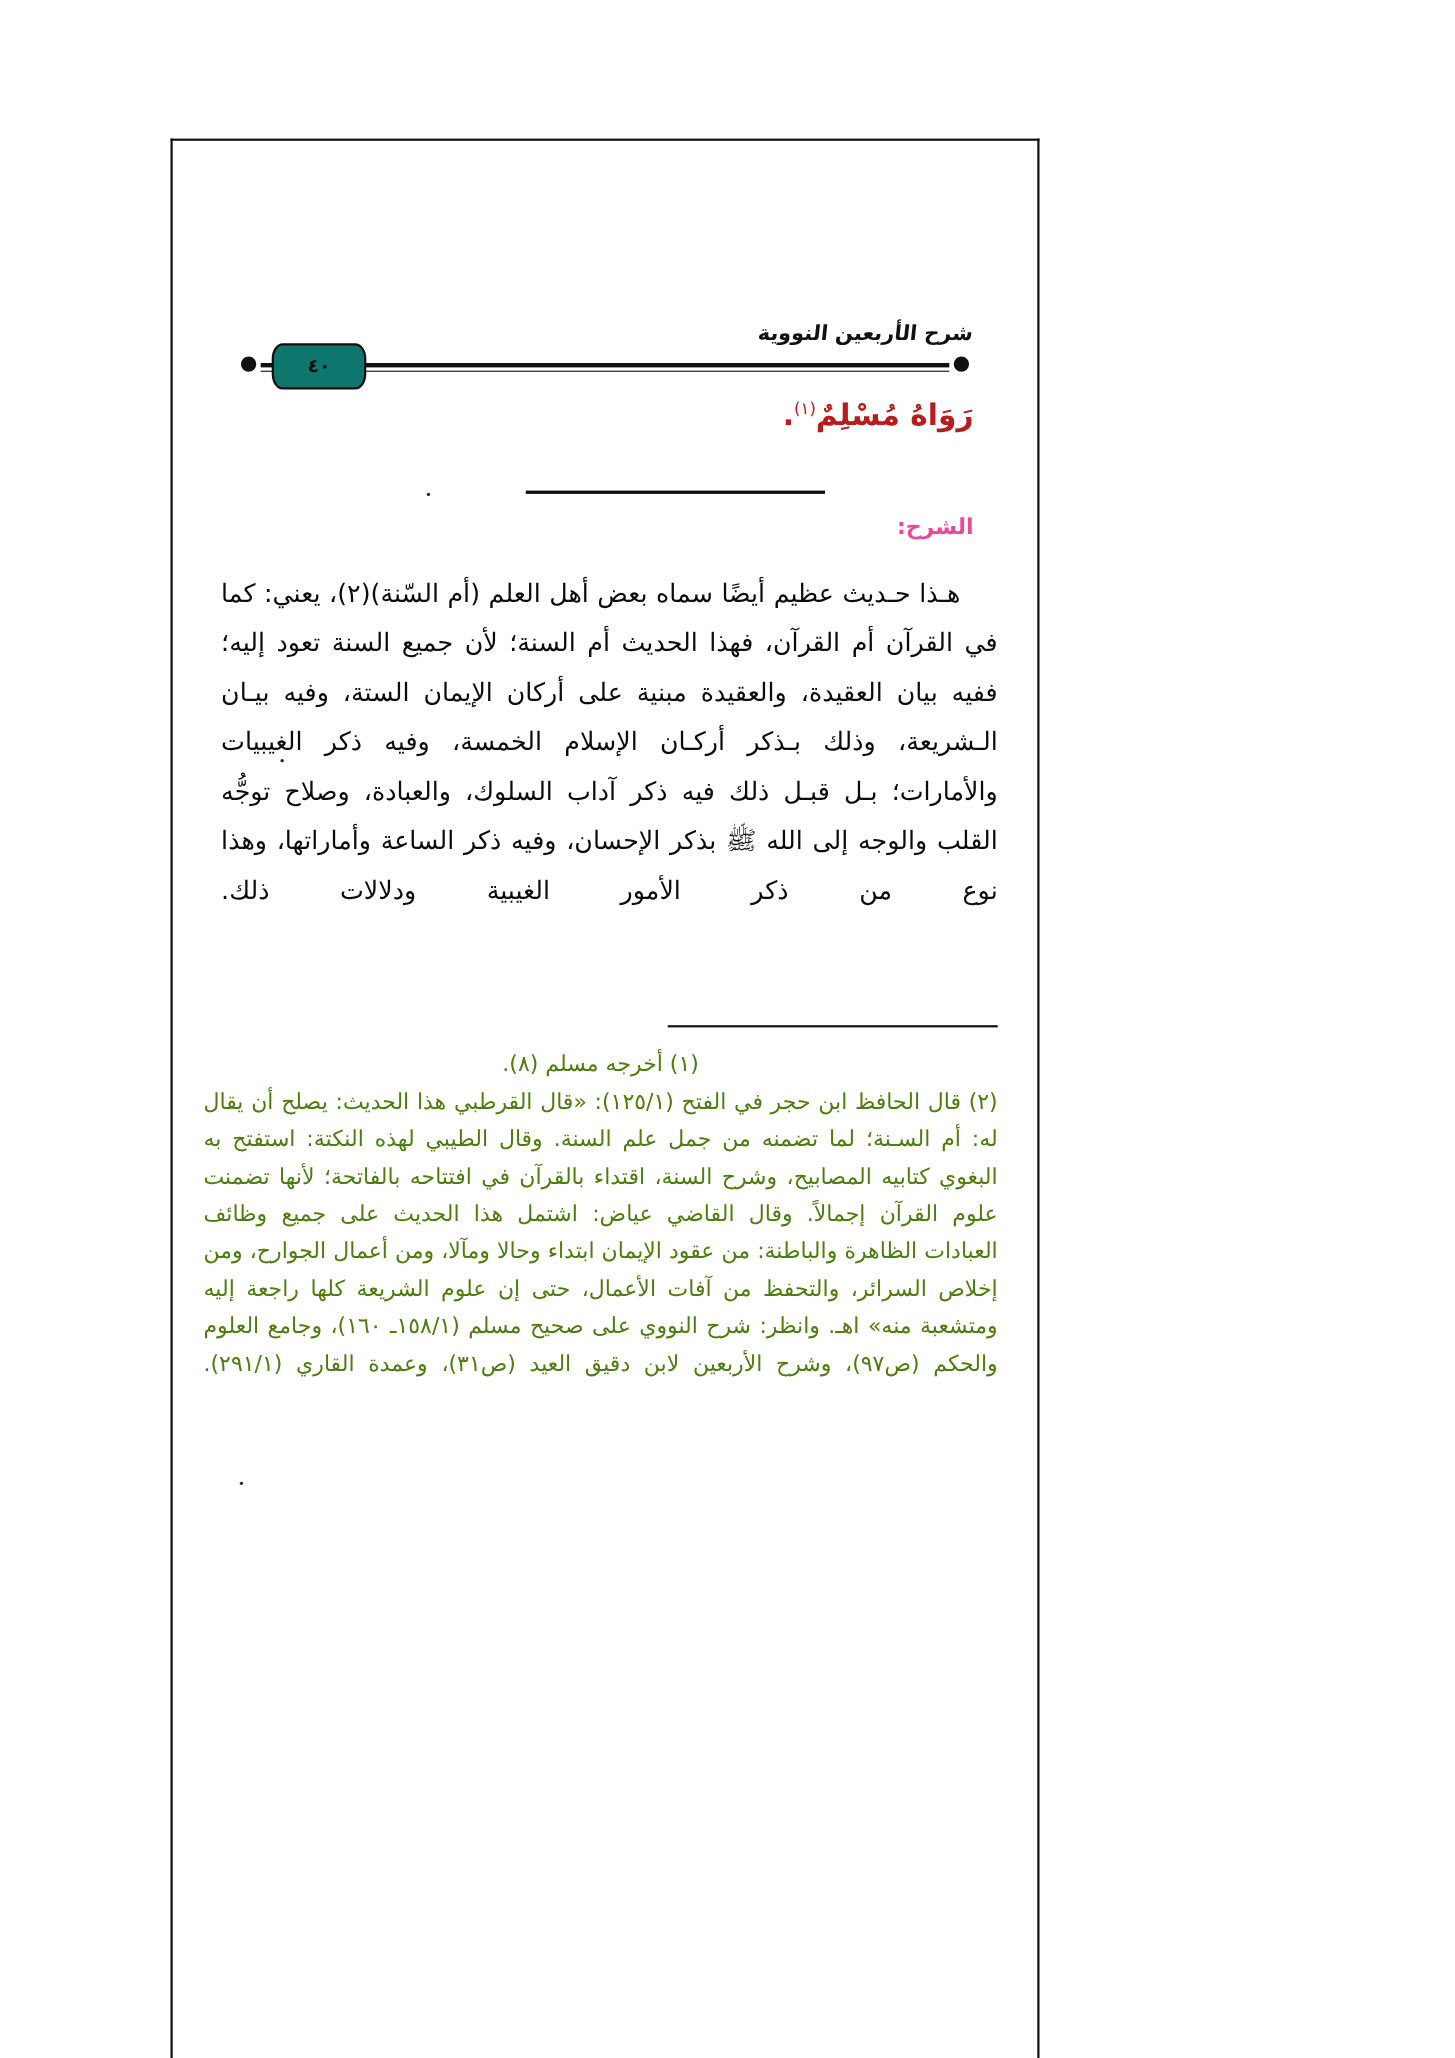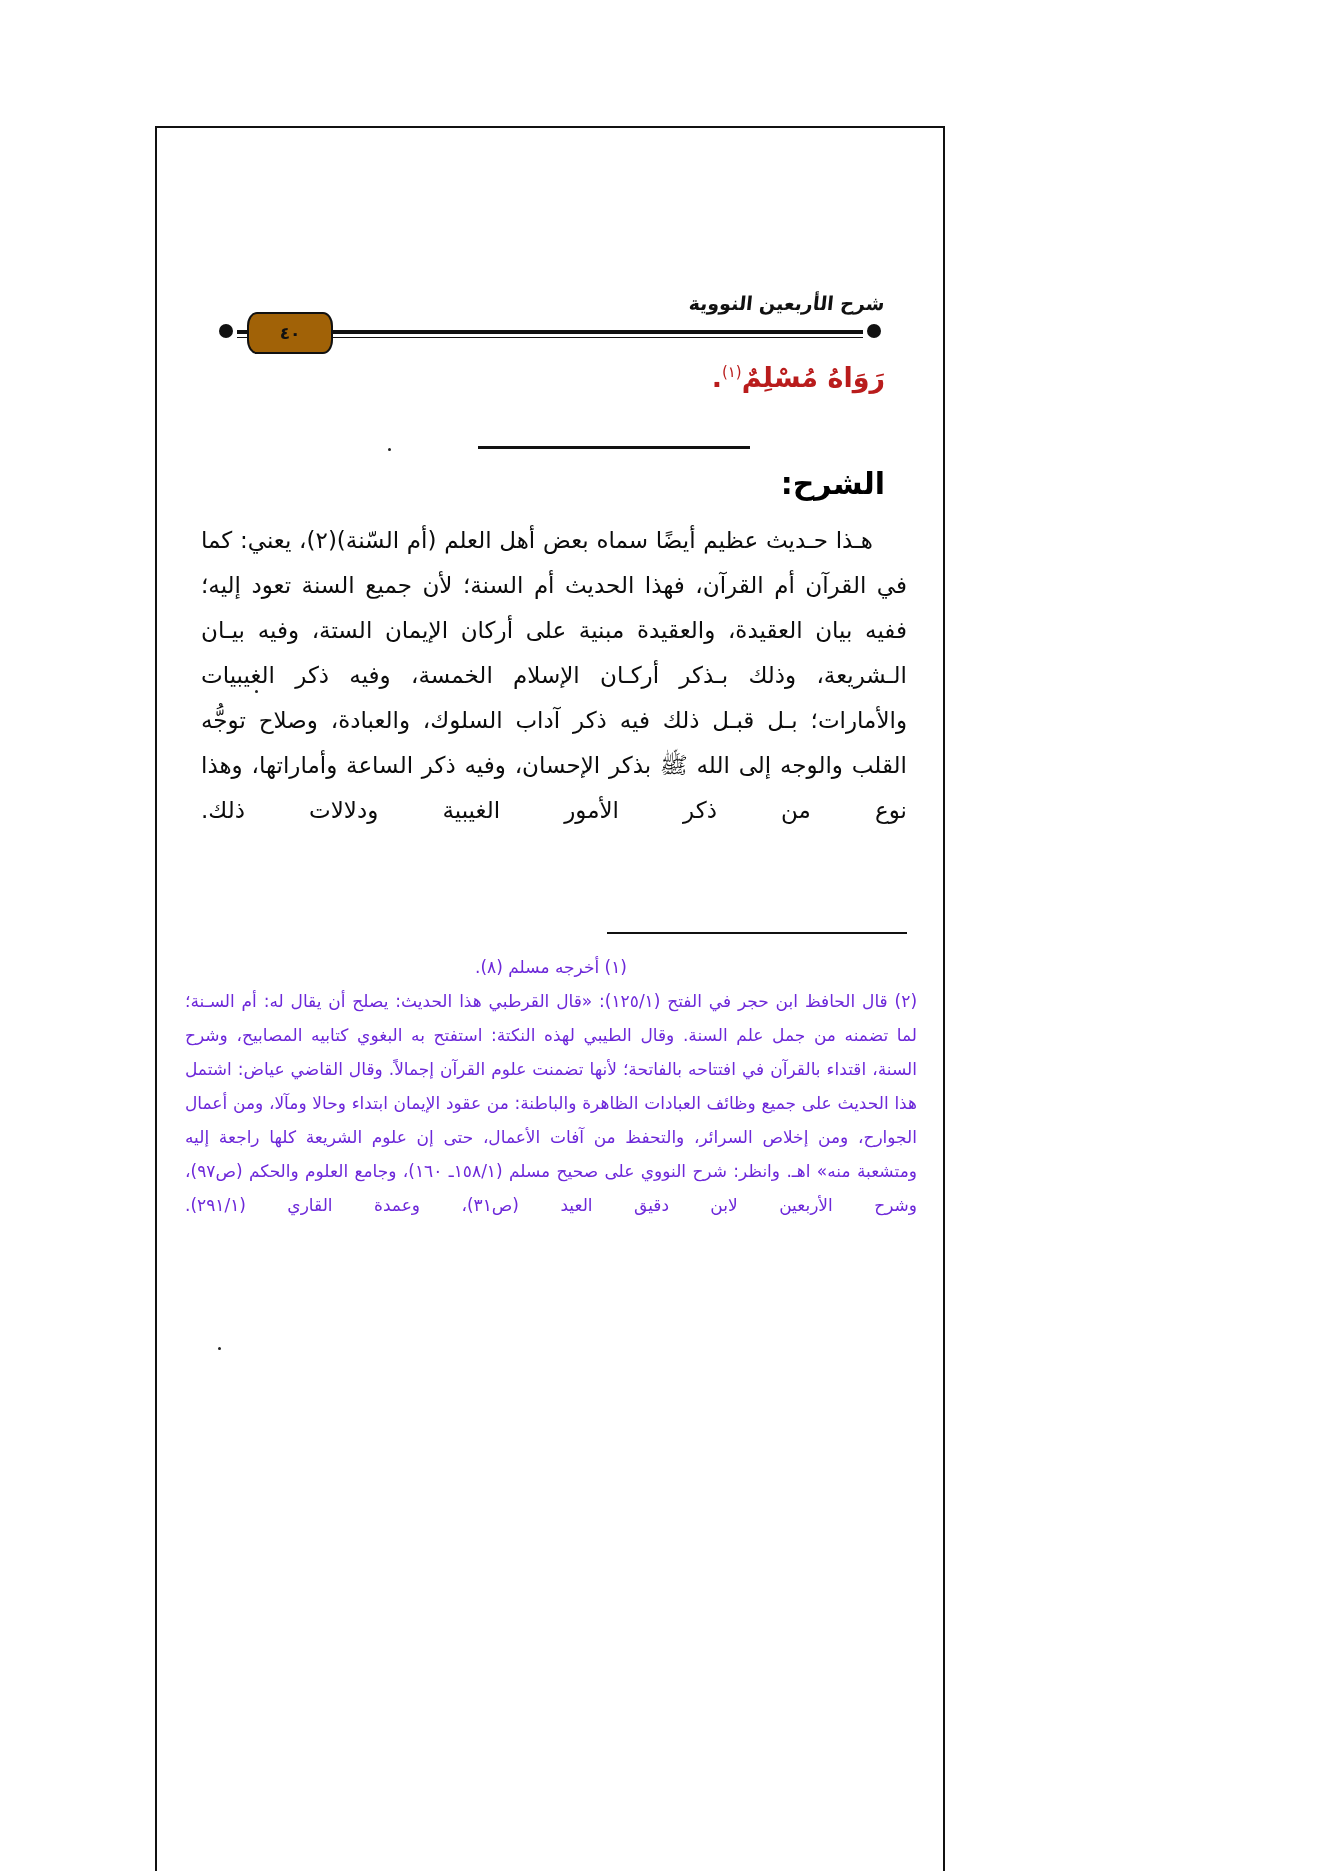--- a/index.html
+++ b/index.html
@@ -83,21 +83,21 @@
   .dot-end.right { right: 4px; }
 
   .page-number-box {
     position: absolute;
     left: 32px;
     top: 22px;
     width: 82px;
     height: 38px;
     border: 2px solid #111;
     border-radius: 10px / 14px;
-    background: #a16207;
+    background: #0f766e;
     display: flex;
     align-items: center;
     justify-content: center;
   }
   .page-number-box .num {
     font-size: 17px;
     font-weight: 600;
     color: #111;
     letter-spacing: 1px;
   }
@@ -125,23 +125,23 @@
     top: 296px;
     width: 272px;
     height: 3px;
     background: #111;
   }
 
   .sharh-title {
     position: absolute;
     right: 40px;
     top: 316px;
-    font-size: 30px;
+    font-size: 20px;
     font-weight: 700;
-    color: #000000;
+    color: #ec4899;
   }
 
   .body-text {
     position: absolute;
     right: 18px;
     left: 10px;
     top: 368px;
     font-size: 23px;
     line-height: 45px;
     text-align: justify;
@@ -159,29 +159,29 @@
   .footnote-rule {
     position: absolute;
     right: 18px;
     top: 782px;
     width: 300px;
     height: 2px;
     background: #111;
   }
   .footnotes {
     position: absolute;
-    right: 8px;
+    right: 18px;
     left: 10px;
     top: 800px;
-    font-size: 17px;
+    font-size: 20px;
     line-height: 34px;
     direction: rtl;
     text-align: justify;
     text-align-last: justify;
-    color: #6d28d9;
+    color: #4d7c0f;
   }
   .footnotes p { margin: 0; }
   .footnotes p.fn-1 { text-align: center; text-align-last: center; }
 
   .stray-dot {
     position: absolute;
     width: 3px;
     height: 3px;
     background: #222;
     border-radius: 50%;

